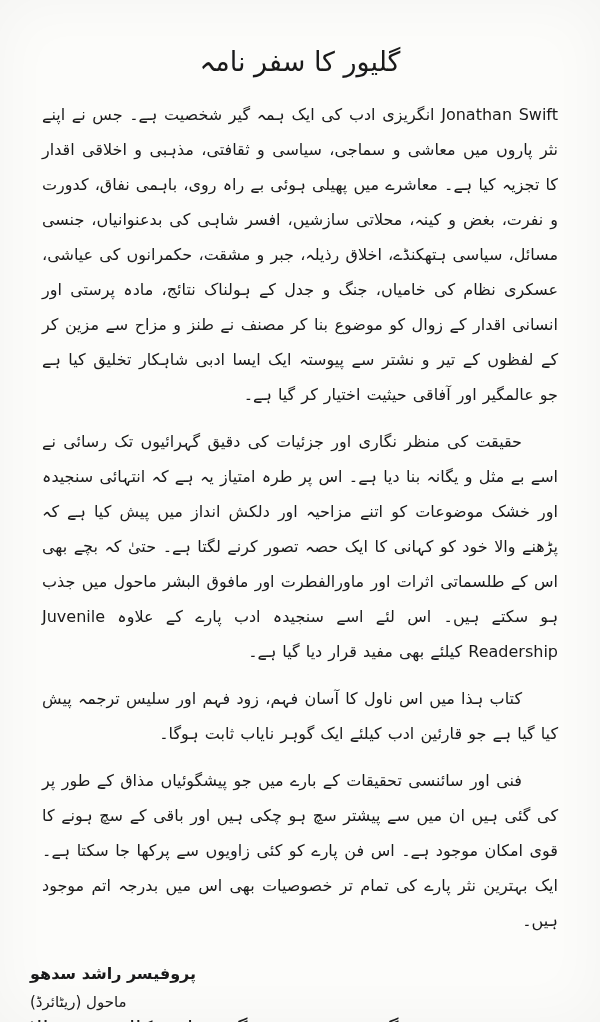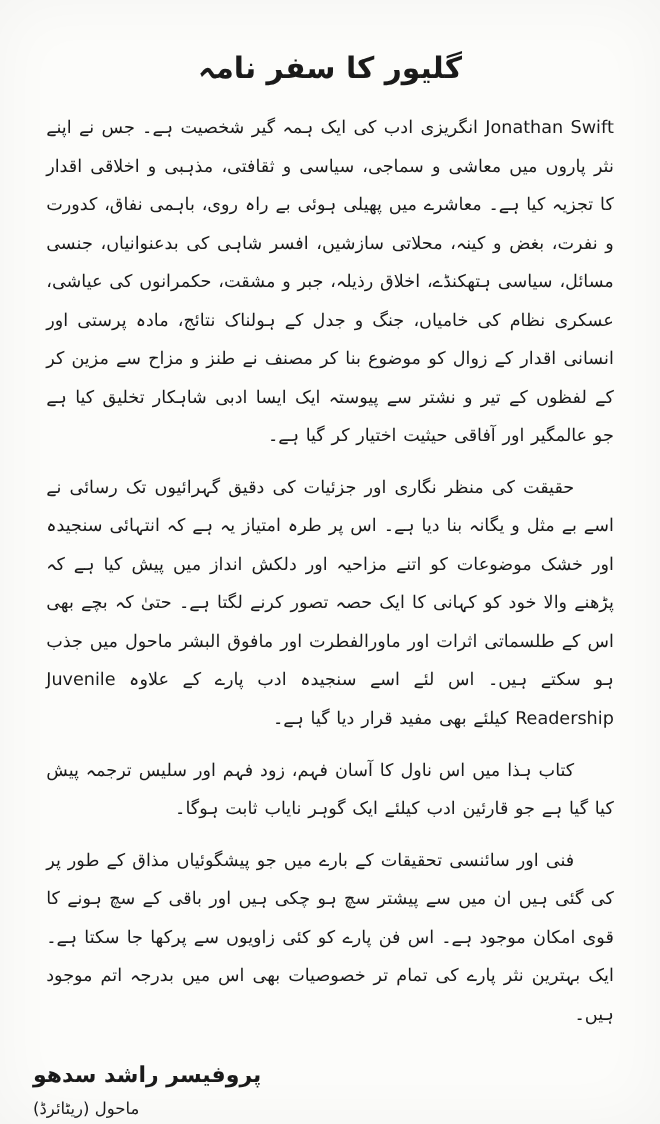--- a/index.html
+++ b/index.html
@@ -24,42 +24,42 @@
     background: var(--paper);
     color: var(--ink);
     padding: 46px 30px 0 30px;
     overflow: hidden;
     box-shadow: inset 0 0 60px rgba(0,0,0,0.035);
   }
   .title {
     margin: 0 0 20px 0;
     text-align: center;
     font-size: 27px;
-    font-weight: 700;
+    font-weight: 400;
     letter-spacing: 1px;
     color: var(--ink);
     font-family: "DejaVu Sans", sans-serif;
   }
   .body-text p {
     margin: 12px;
     font-size: 16px;
     line-height: 35px;
     text-align: justify;
     color: var(--ink);
     word-spacing: 1px;
   }
   .body-text p.indent {
     text-indent: 36px;
   }
   .signature {
     margin-top: 26px;
     text-align: left;
   }
   .sig-name {
-    font-size: 20px;
+    font-size: 16px;
     font-weight: 700;
     letter-spacing: 0.5px;
   }
   .sig-role {
     margin-top: 10px;
     font-size: 15px;
   }
   .sig-inst {
     margin-top: 6px;
     font-size: 22px;

